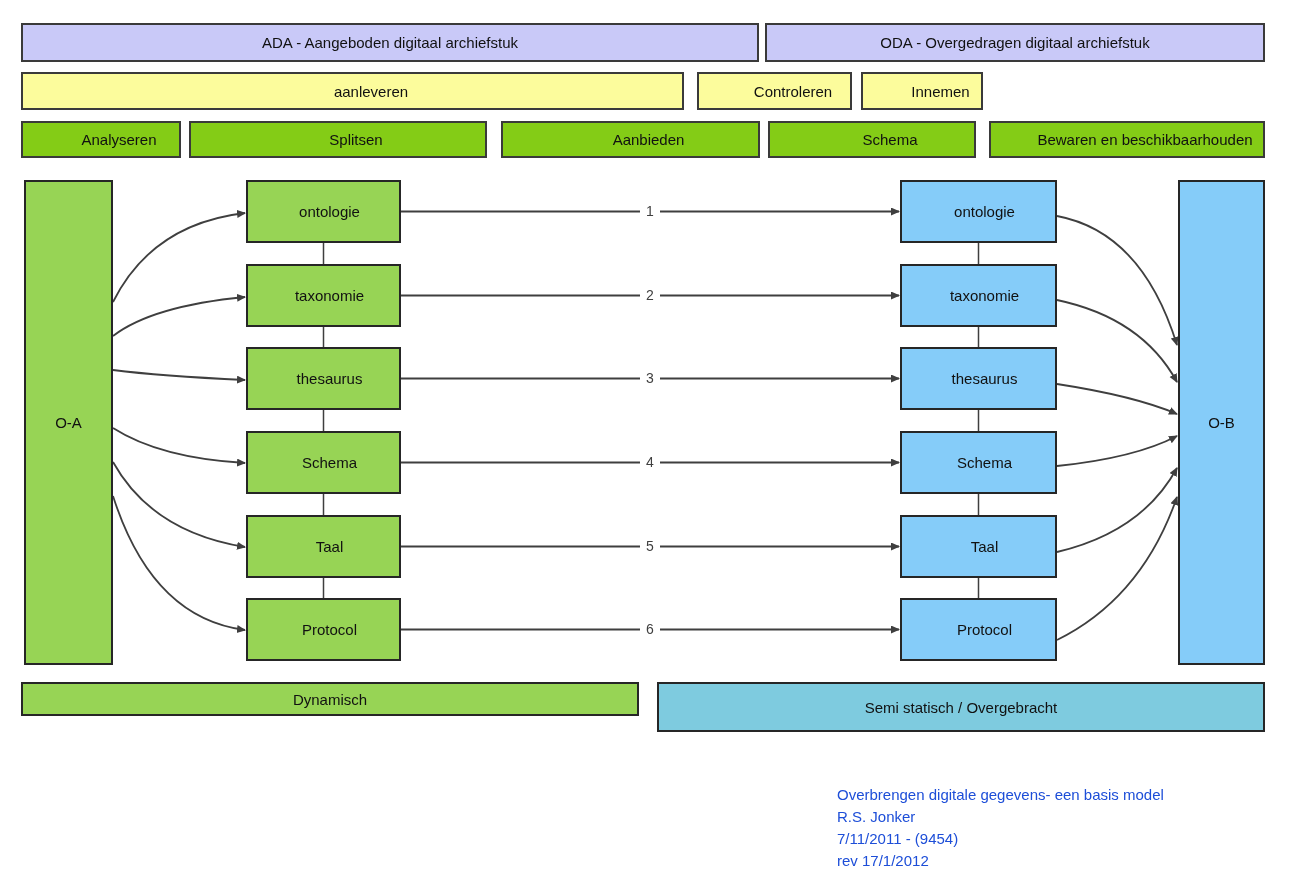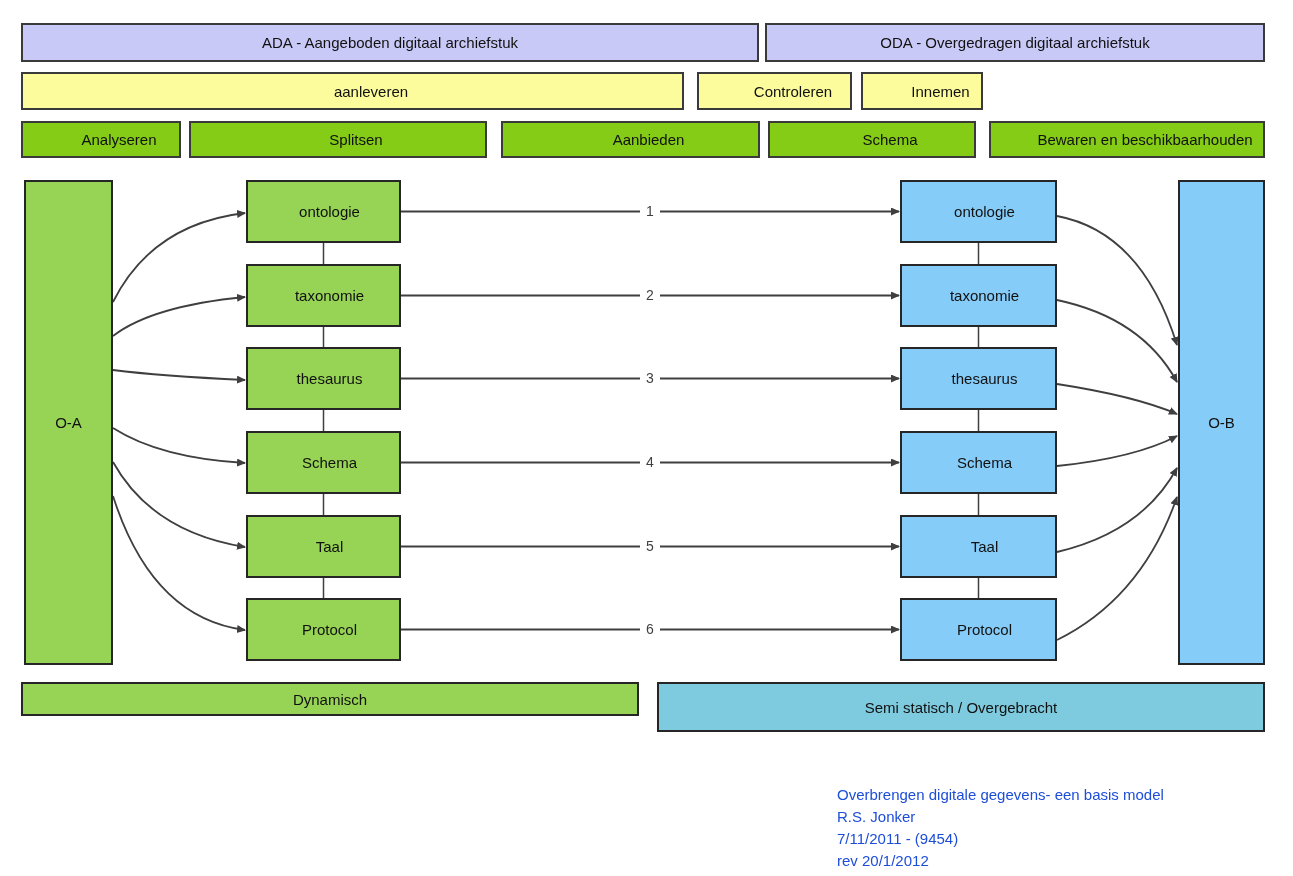--- a/index.html
+++ b/index.html
@@ -120,16 +120,16 @@
   <div class="num" style="left:640px;top:537px">5</div>
   <div class="num" style="left:640px;top:620px">6</div>
 
   <div class="bar greenfill" style="left:21px;top:682px;width:618px;height:34px;border-color:#262626">Dynamisch</div>
   <div class="bar tealfill" style="left:657px;top:682px;width:608px;height:50px;border-color:#262626">Semi statisch / Overgebracht</div>
 
   <div class="caption">
     <div>Overbrengen digitale gegevens- een basis model</div>
     <div>R.S. Jonker</div>
     <div>7/11/2011 - (9454)</div>
-    <div>rev 20/1/2012</div>
+    <div>rev 17/1/2012</div>
   </div>
 
 </div>
 
 </body></html>

